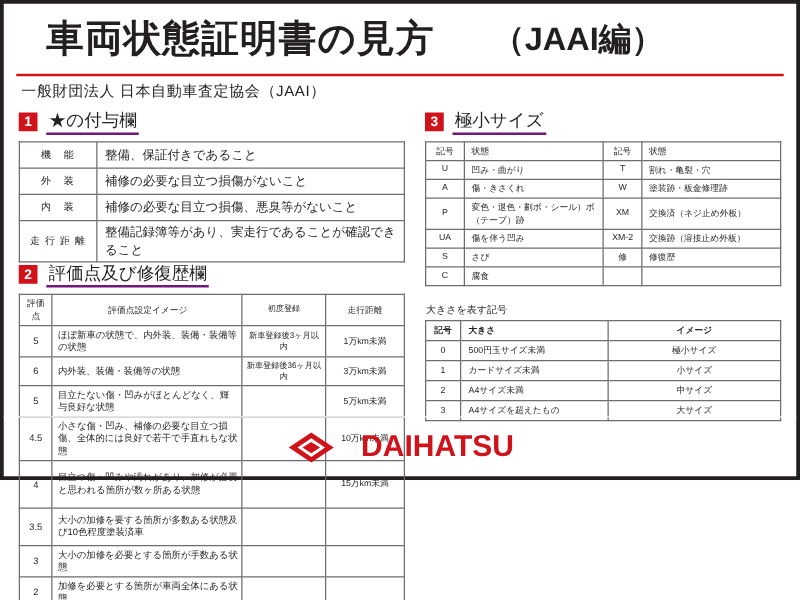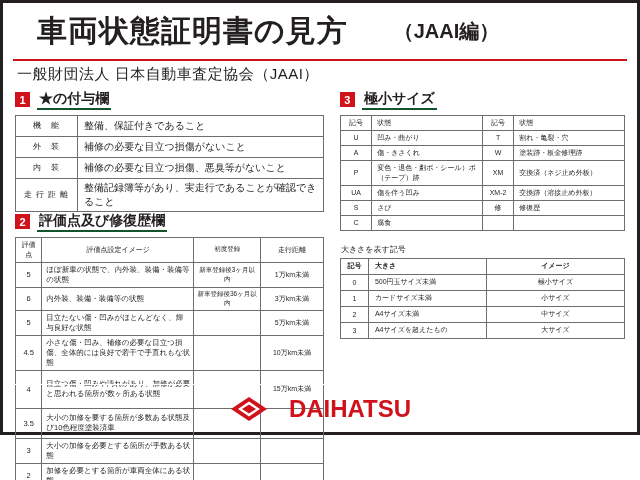--- a/index.html
+++ b/index.html
@@ -6,51 +6,51 @@
   html, body { margin:0; padding:0; }
   body {
     width: 640px; height: 480px;
     background: #ffffff;
     font-family: "Liberation Sans", sans-serif;
     color: #231f20;
     overflow: hidden;
   }
   .page {
     position: relative;
-    width: 640px; height: 435px;
+    width: 640px; height: 384px;
     border: 3px solid #231f20;
     background: #fff;
   }
   
   .title-bar {
     height: 56px;
     display: flex;
     align-items: center;
     padding-left: 34px;
     gap: 46px;
   }
   .title-main {
     font-size: 30px;
     font-weight: bold;
     letter-spacing: 1px;
     white-space: nowrap;
   }
   .title-sub {
-    font-size: 20px;
+    font-size: 26px;
     font-weight: bold;
     white-space: nowrap;
     text-align: center;
   }
   .title-rule {
     height: 2px;
     background: #d0121b;
     margin: 0 10px 0 10px;
   }
   .assoc {
-    font-size: 15px;
+    font-size: 12px;
     padding: 4px 0 6px 14px;
     letter-spacing: 0.5px;
   }
   
   .cols {
     display: flex;
     padding: 0 12px;
     gap: 16px;
   }
   .col-left { width: 312px; }
@@ -66,22 +66,22 @@
     width: 15px; height: 15px;
     background: #d0121b;
     color: #fff;
     font-size: 11px;
     font-weight: bold;
     display: flex; align-items: center; justify-content: center;
     flex: 0 0 auto;
   }
   .sec-title {
     font-size: 14px;
-    font-weight: bold;
-    border-bottom: 2px solid #14532d;
+    font-weight: normal;
+    border-bottom: 2px solid #701a75;
     padding: 0 2px 1px 2px;
     line-height: 1.2;
   }
   table {
     border-collapse: collapse;
     width: 100%;
     font-size: 7.5px;
   }
   td, th {
     border: 1px solid #6d6e71;

